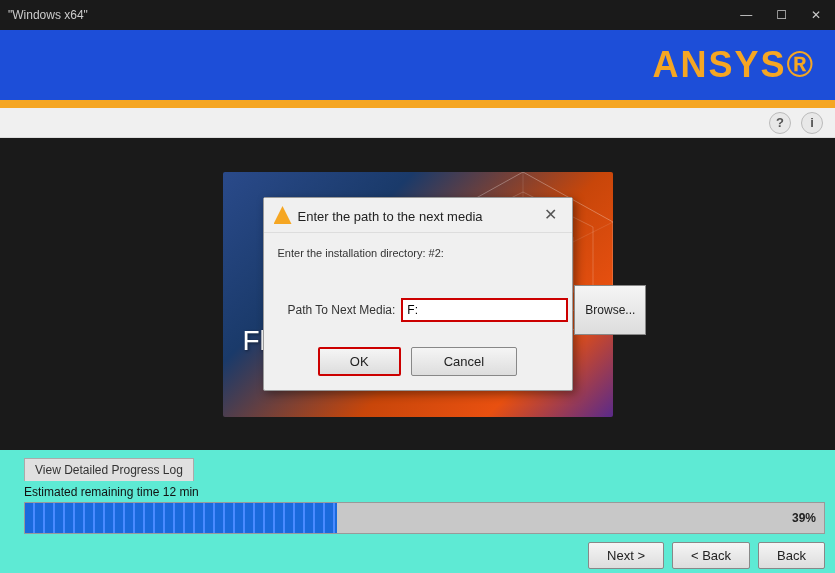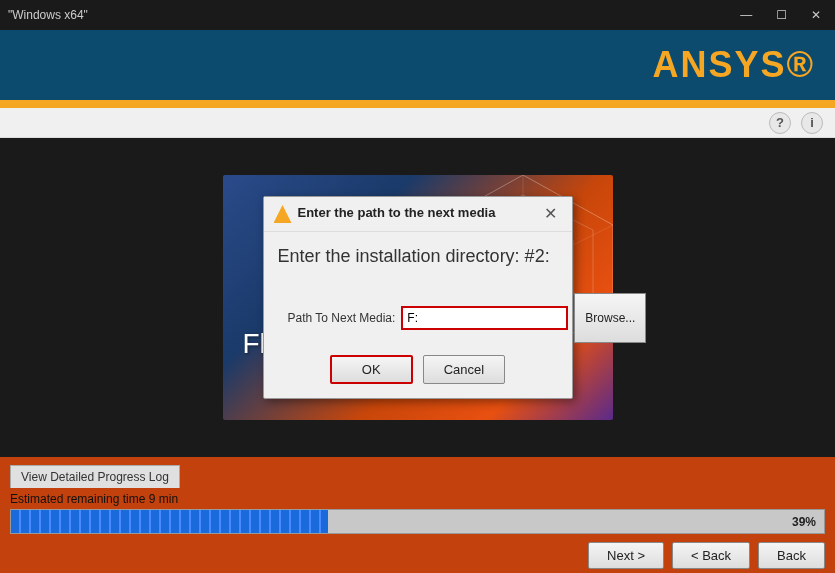--- a/index.html
+++ b/index.html
@@ -41,21 +41,21 @@
     .app-window {
       width: 835px;
       height: 543px;
       background: #f0f0f0;
       display: flex;
       flex-direction: column;
     }
 
     
     .header-bar {
-      background: #0c4a6e;
+      background: #1d4ed8;
       height: 70px;
       display: flex;
       align-items: center;
       justify-content: flex-end;
       padding: 0 20px;
     }
     .ansys-logo {
       color: white;
       font-size: 36px;
       font-weight: bold;
@@ -129,40 +129,40 @@
     .mesh-shape {
       position: absolute;
       right: -10px;
       top: -10px;
       width: 200px;
       height: 200px;
     }
 
     
     .bottom-area {
-      background: #c2410c;
-      padding: 8px 10px 4px 10px;
+      background: #5eead4;
+      padding: 8px 10px 4px 24px;
     }
     .progress-log-btn {
       background: #e0e0e0;
       border: 1px solid #aaa;
       border-bottom: none;
       padding: 4px 10px;
       font-size: 12px;
       cursor: pointer;
       color: #333;
     }
     .estimated-time {
       font-size: 12px;
       color: #111;
       margin: 4px 0 3px 0;
     }
     .progress-bar-container {
       width: 100%;
-      height: 25px;
+      height: 32px;
       background: #c8c8c8;
       position: relative;
       border: 1px solid #999;
     }
     .progress-bar-fill {
       height: 100%;
       background: repeating-linear-gradient(
         90deg,
         #1a6adc 0px,
         #1a6adc 8px,
@@ -215,25 +215,25 @@
     .dialog-titlebar {
       background: #f0f0f0;
       border-bottom: 1px solid #ddd;
       padding: 8px 10px;
       display: flex;
       align-items: center;
       justify-content: space-between;
     }
     .dialog-title-left {
       display: flex;
-      align-items: flex-start;
+      align-items: flex-end;
       gap: 6px;
       font-size: 13px;
       color: #222;
-      font-weight: 700;
+      font-weight: 400;
     }
     .dialog-icon {
       width: 18px;
       height: 18px;
       background: #f5a623;
       clip-path: polygon(50% 0%, 0% 100%, 100% 100%);
       flex-shrink: 0;
     }
     .dialog-close-btn {
       background: none;
@@ -241,21 +241,21 @@
       font-size: 16px;
       color: #555;
       cursor: pointer;
       padding: 0 4px;
       line-height: 1;
     }
     .dialog-body {
       padding: 14px 14px;
     }
     .dialog-subtitle {
-      font-size: 18px;
+      font-size: 11px;
       color: #333;
       margin-bottom: 26px;
     }
     .dialog-field-row {
       display: flex;
       align-items: center;
       gap: 6px;
       margin-bottom: 12px;
     }
     .dialog-field-label {
@@ -290,21 +290,21 @@
     .dialog-ok-btn {
       padding: 5px 30px;
       font-size: 13px;
       border: 2px solid #cc0000;
       background: linear-gradient(to bottom, #f5f5f5, #ddd);
       cursor: pointer;
       color: #222;
       border-radius: 2px;
     }
     .dialog-cancel-btn {
-      padding: 5px 20px;
+      padding: 5px 32px;
       font-size: 13px;
       border: 1px solid #888;
       background: linear-gradient(to bottom, #f5f5f5, #ddd);
       cursor: pointer;
       color: #222;
       border-radius: 2px;
     }
   </style>
 </head>
 <body>
@@ -370,21 +370,21 @@
             <button class="dialog-cancel-btn">Cancel</button>
           </div>
         </div>
       </div>
     </div>
 
   </div>
 
   <div class="bottom-area">
     <button class="progress-log-btn">View Detailed Progress Log</button>
-    <div class="estimated-time">Estimated remaining time 9 min</div>
+    <div class="estimated-time">Estimated remaining time 12 min</div>
     <div class="progress-bar-container">
       <div class="progress-bar-fill" style="width: 39%;"></div>
       <span class="progress-bar-text">39%</span>
     </div>
     <div class="footer-buttons">
       <button class="footer-btn">Next &gt;</button>
       <button class="footer-btn">&lt; Back</button>
       <button class="footer-btn">Back</button>
     </div>
   </div>

